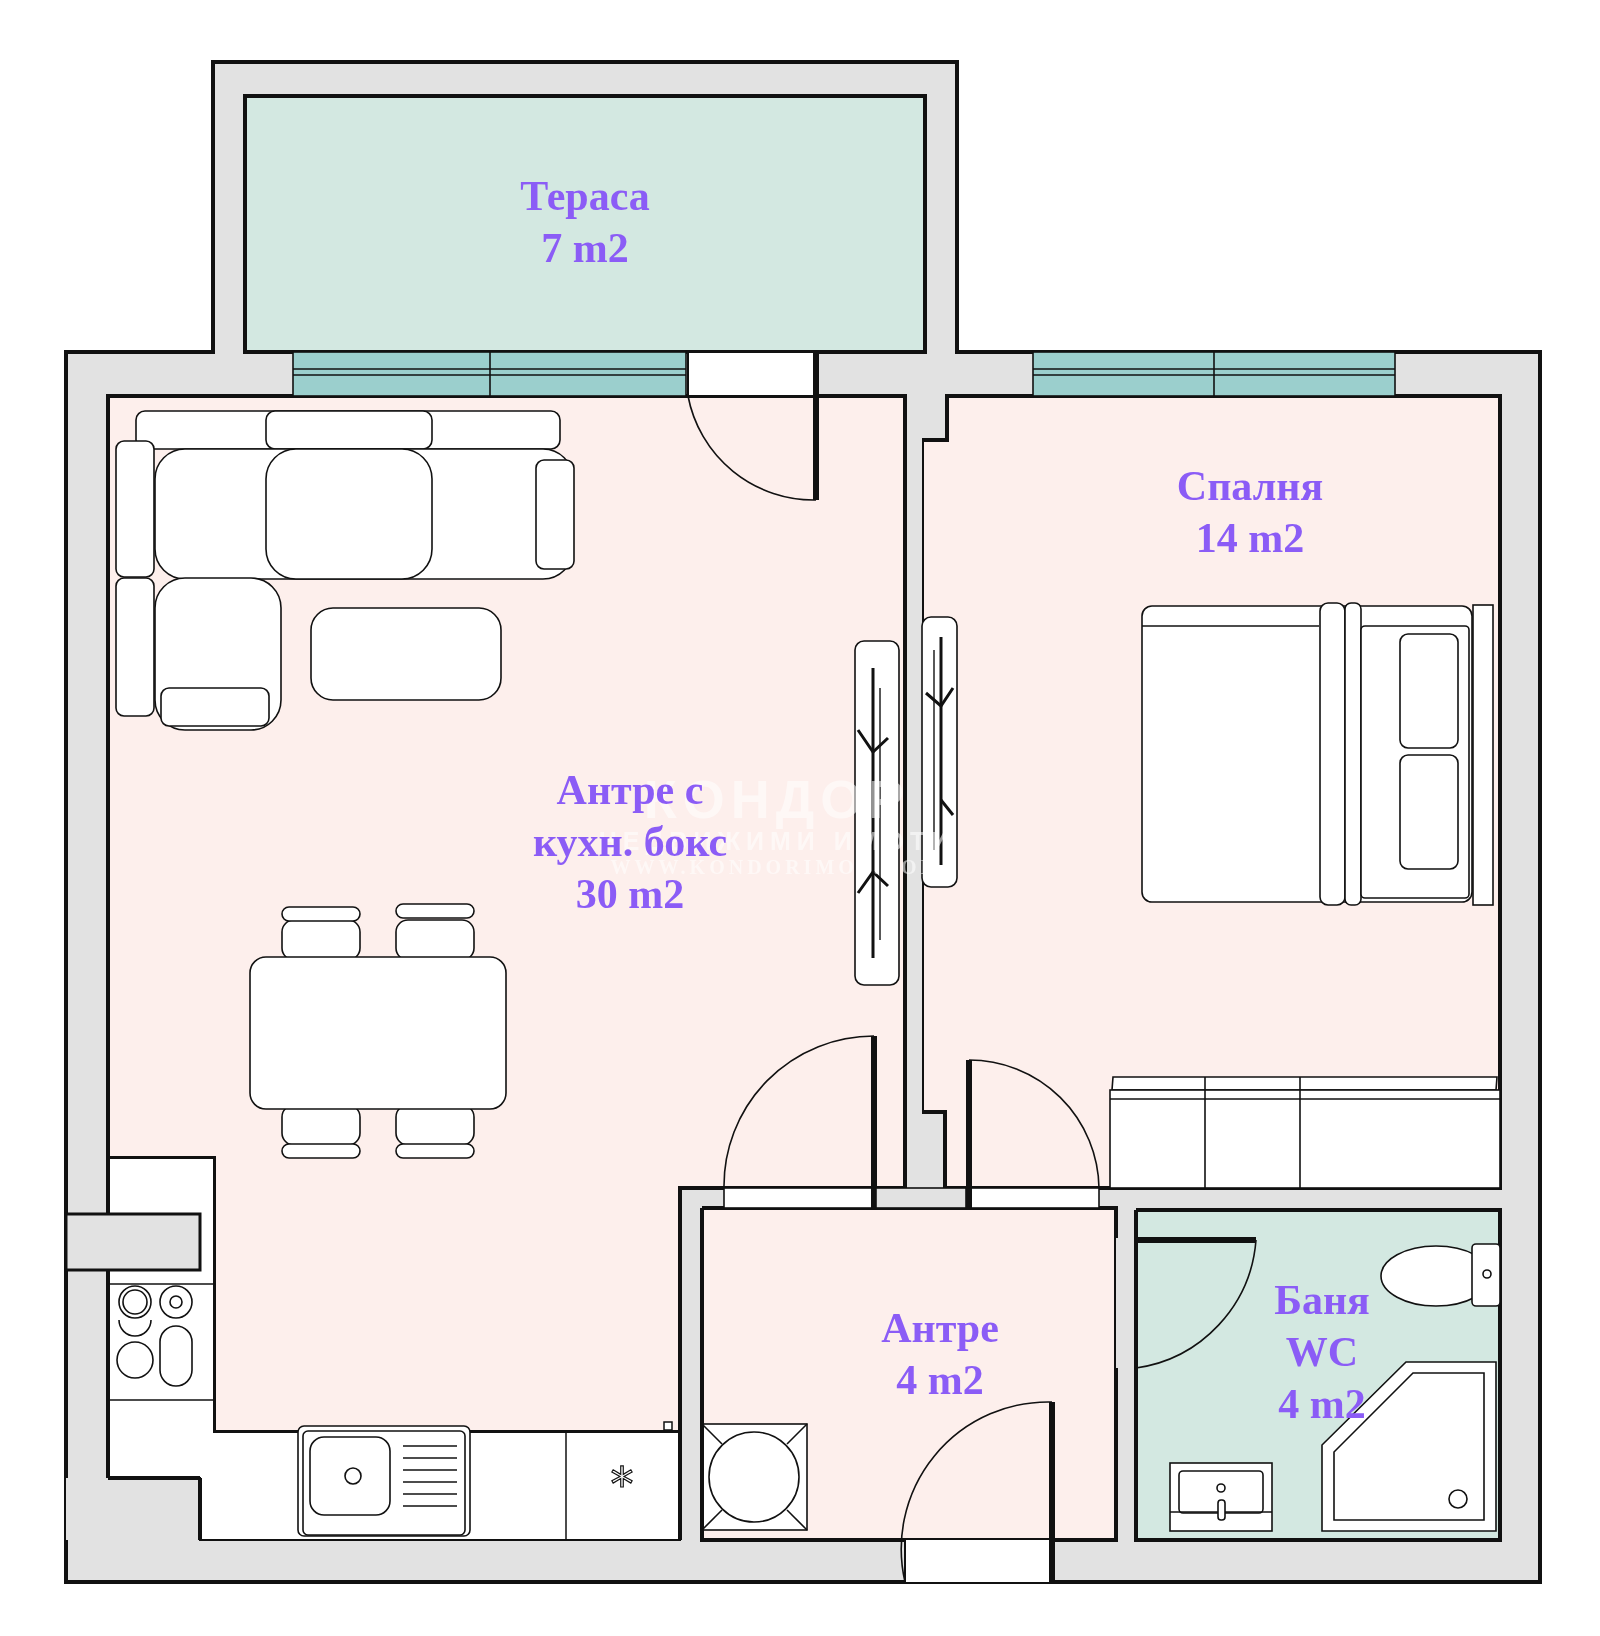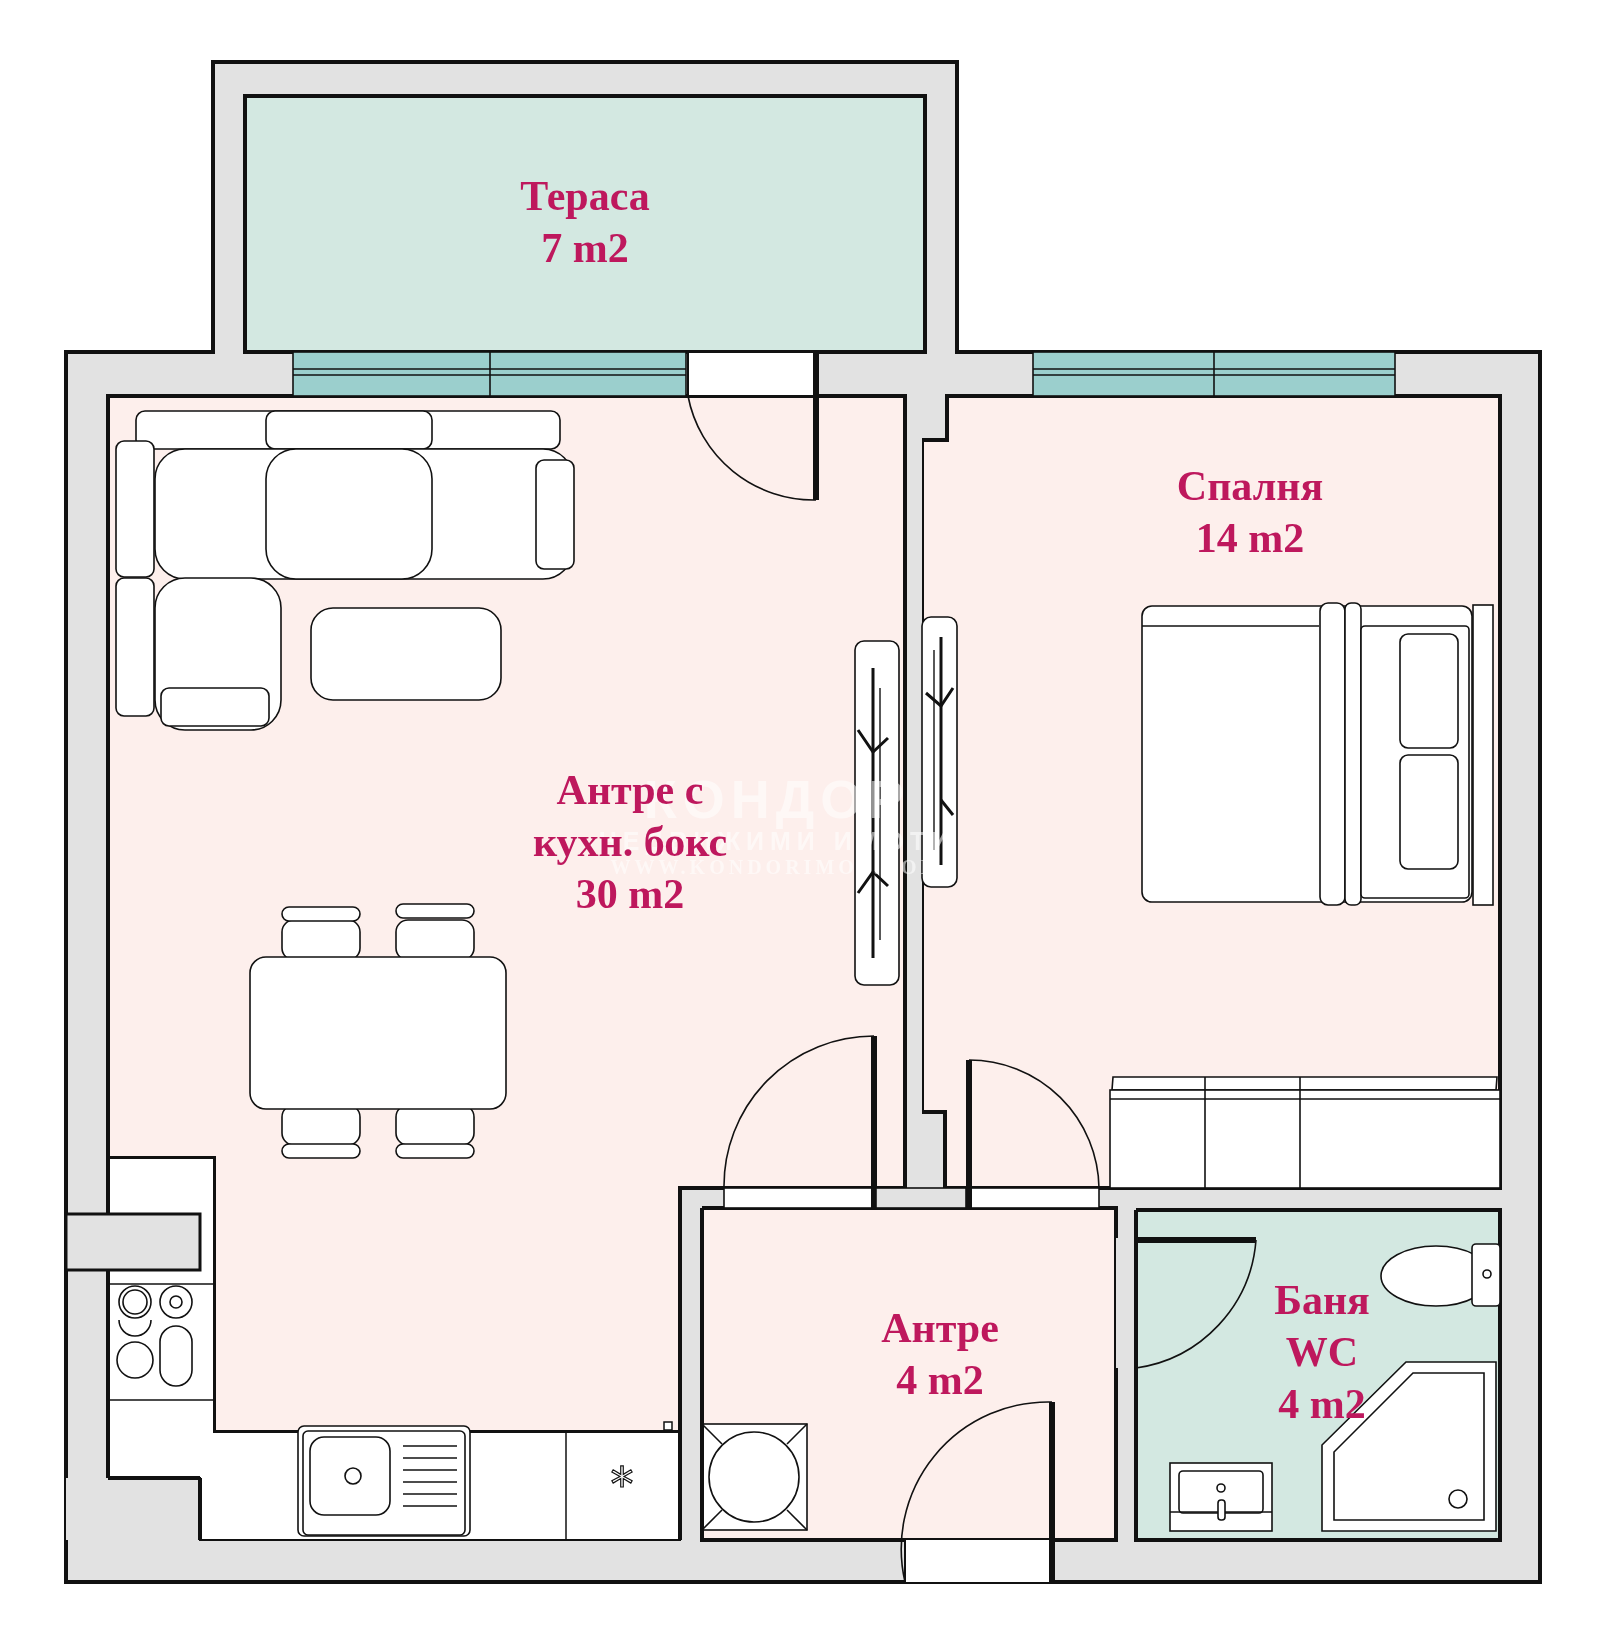--- a/index.html
+++ b/index.html
@@ -4,21 +4,21 @@
 <style>
   html, body { margin: 0; padding: 0; background: #ffffff; }
   body { width: 1600px; height: 1636px; position: relative; overflow: hidden; }
   #plan { position: absolute; left: 0; top: 0; width: 1600px; height: 1636px; }
   .lbl {
     position: absolute;
     font-family: "Liberation Serif", "DejaVu Serif", serif;
     font-weight: bold;
     font-size: 42px;
     line-height: 52px;
-    color: #be185d;
+    color: #8b5cf6;
     text-align: center;
     white-space: nowrap;
     transform: translateX(-50%);
   }
   .watermark {
     position: absolute;
     font-family: "Liberation Sans", "DejaVu Sans", sans-serif;
     font-weight: bold;
     color: rgba(255,255,255,0.55);
     text-align: center;

